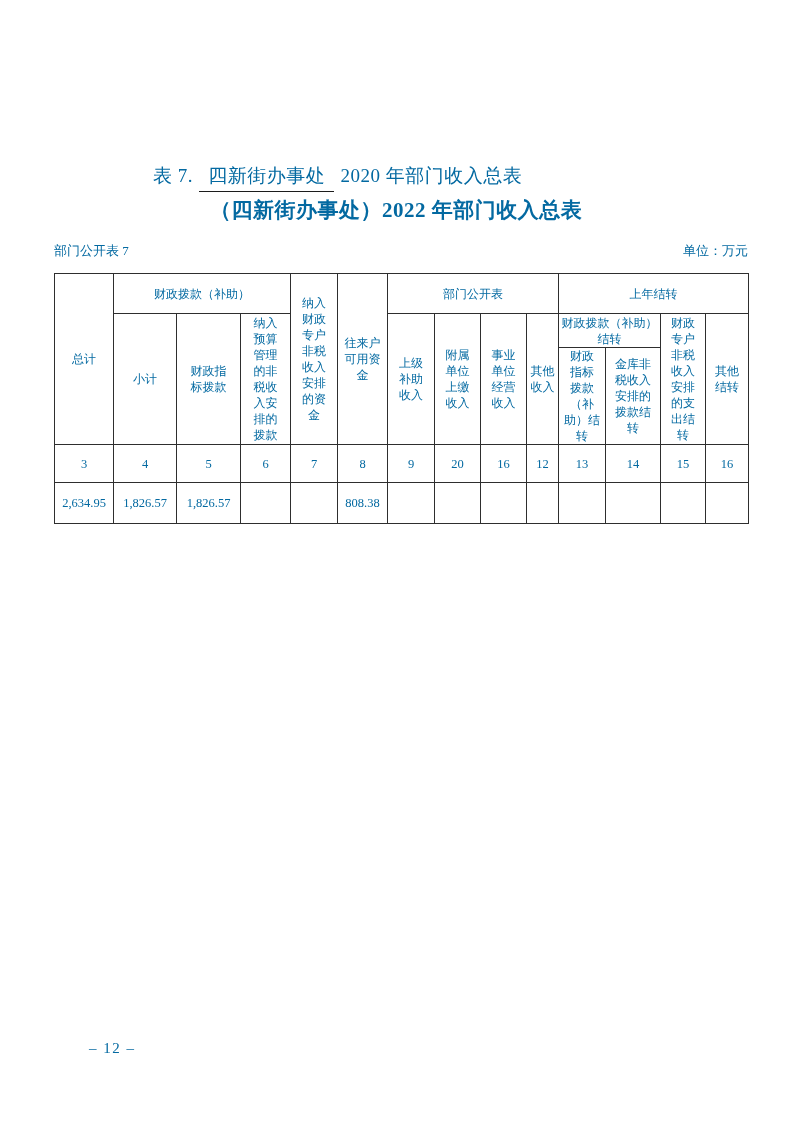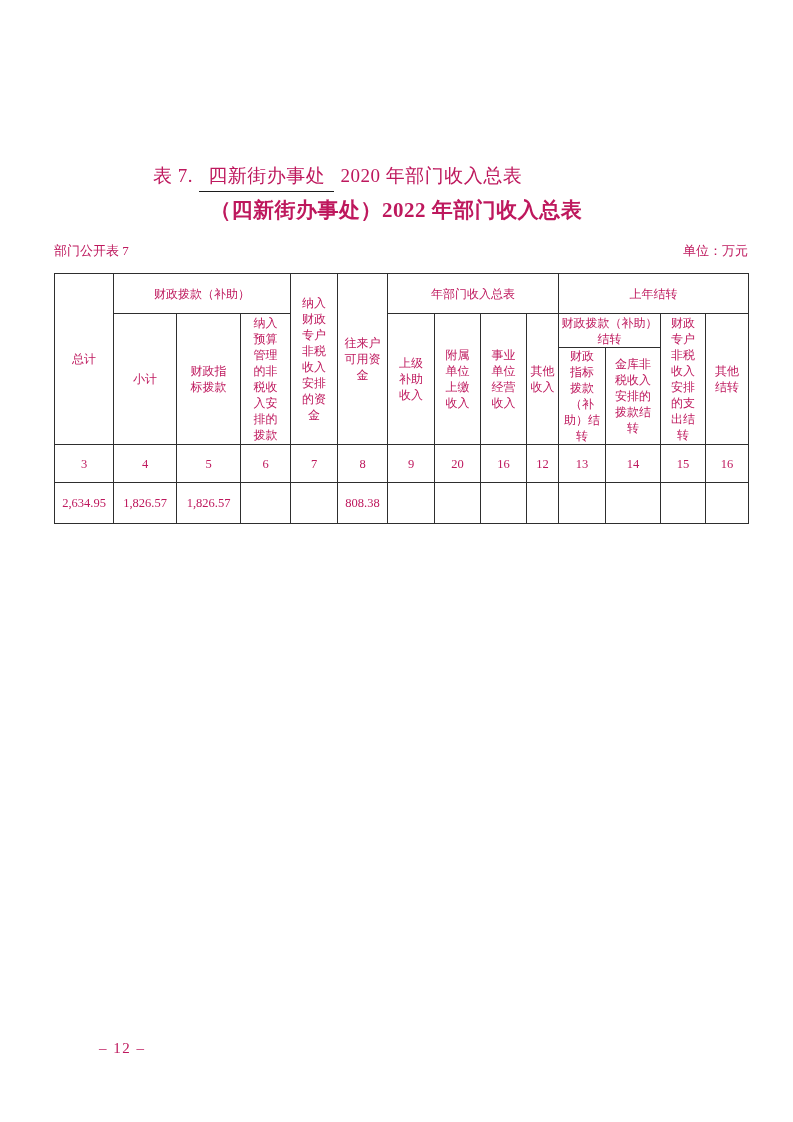--- a/index.html
+++ b/index.html
@@ -5,21 +5,21 @@
   html, body {
     margin: 0;
     padding: 0;
     background: #ffffff;
   }
   .page {
     position: relative;
     width: 793px;
     height: 1122px;
     background: #ffffff;
-    color: #be185d;
+    color: #0369a1;
     font-family: "Liberation Serif", "DejaVu Serif", serif;
     overflow: hidden;
   }
   .title1 {
     position: absolute;
     left: 153px;
     top: 163px;
     font-size: 19px;
     letter-spacing: 0.5px;
     white-space: nowrap;
@@ -70,21 +70,21 @@
   }
   tr.r1 { height: 40px; }
   tr.r2 { height: 34px; }
   tr.r3 { height: 96px; }
   tr.rnum  { height: 38px; }
   tr.rdata { height: 41px; margin-left: 9px; }
   tr.rnum td, tr.rdata td { font-size: 12.5px; }
   td.group { font-size: 13px; }
   .pagenum {
     position: absolute;
-    left: 99px;
+    left: 89px;
     top: 1040px;
     font-size: 15px;
     letter-spacing: 1.5px;
     white-space: nowrap;
   }
 </style>
 </head>
 <body>
 
 <div class="page">
@@ -127,21 +127,21 @@
 财政
 专户
 非税
 收入
 安排
 的资
 金</td>
       <td rowspan="3">往来户
 可用资
 金</td>
-      <td colspan="4" class="group">年部门收入总表</td>
+      <td colspan="4" class="group">部门公开表</td>
       <td colspan="4" class="group">上年结转</td>
     </tr>
     <tr class="r2">
       <td rowspan="2" class="group">小计</td>
       <td rowspan="2">财政指
 标拨款</td>
       <td rowspan="2">纳入
 预算
 管理
 的非

